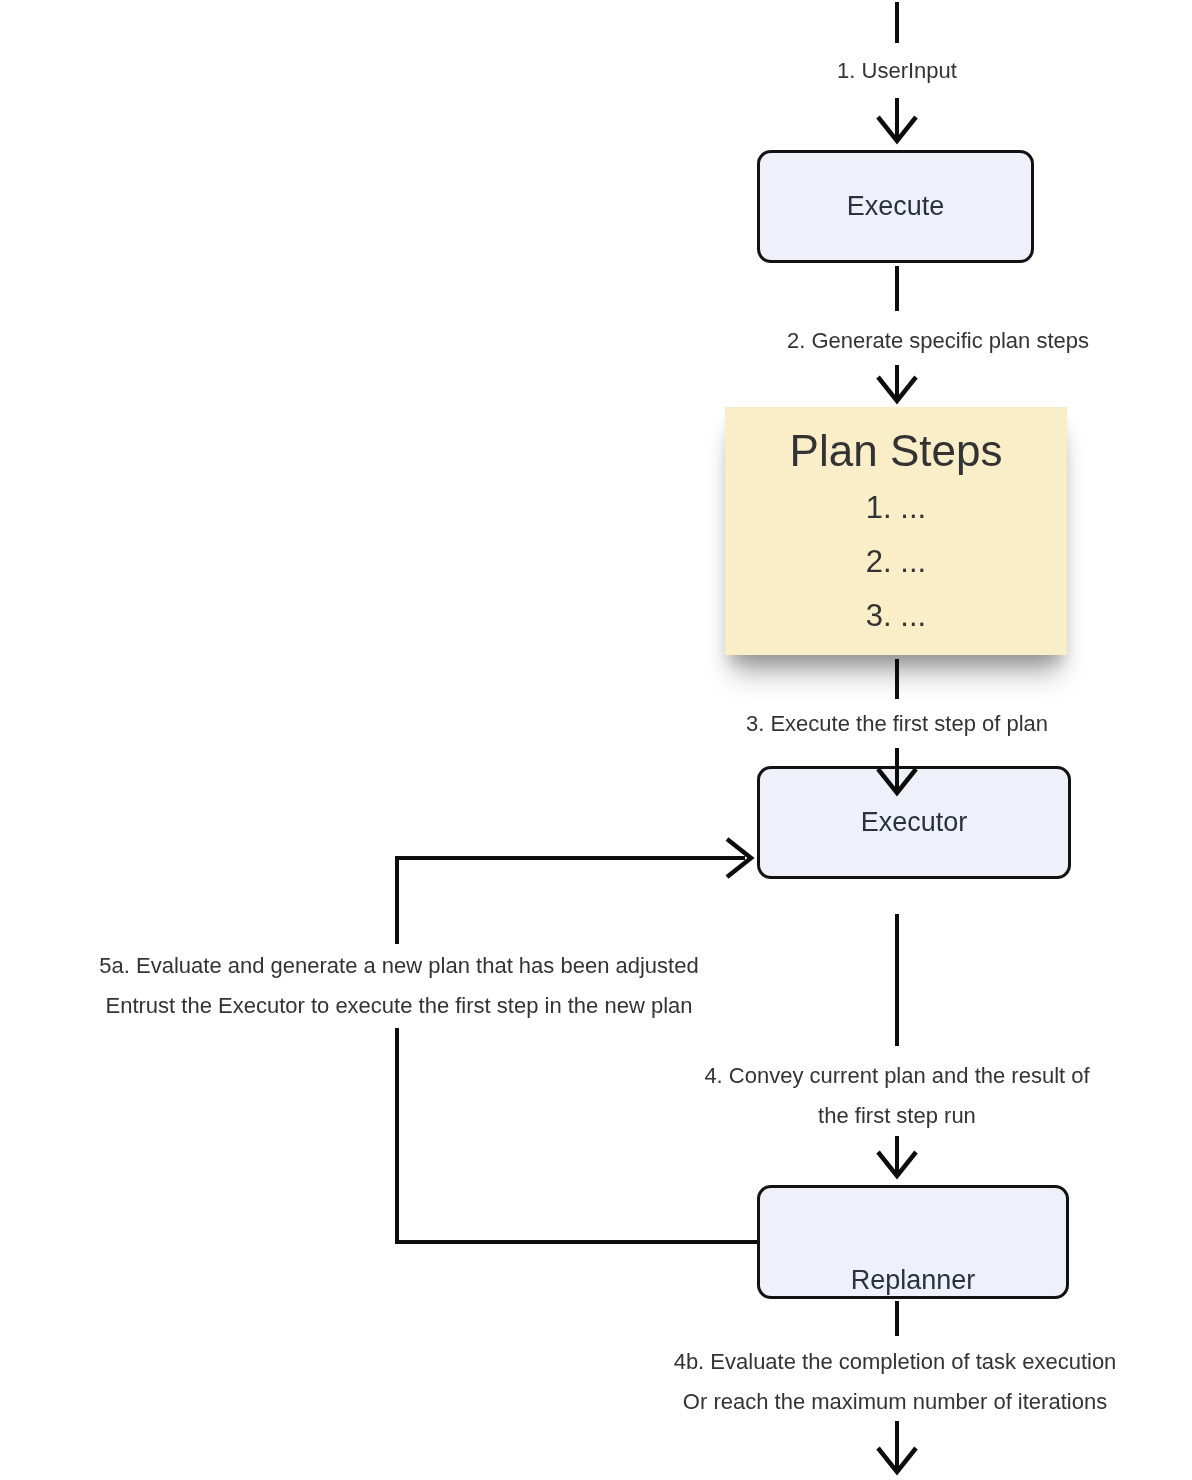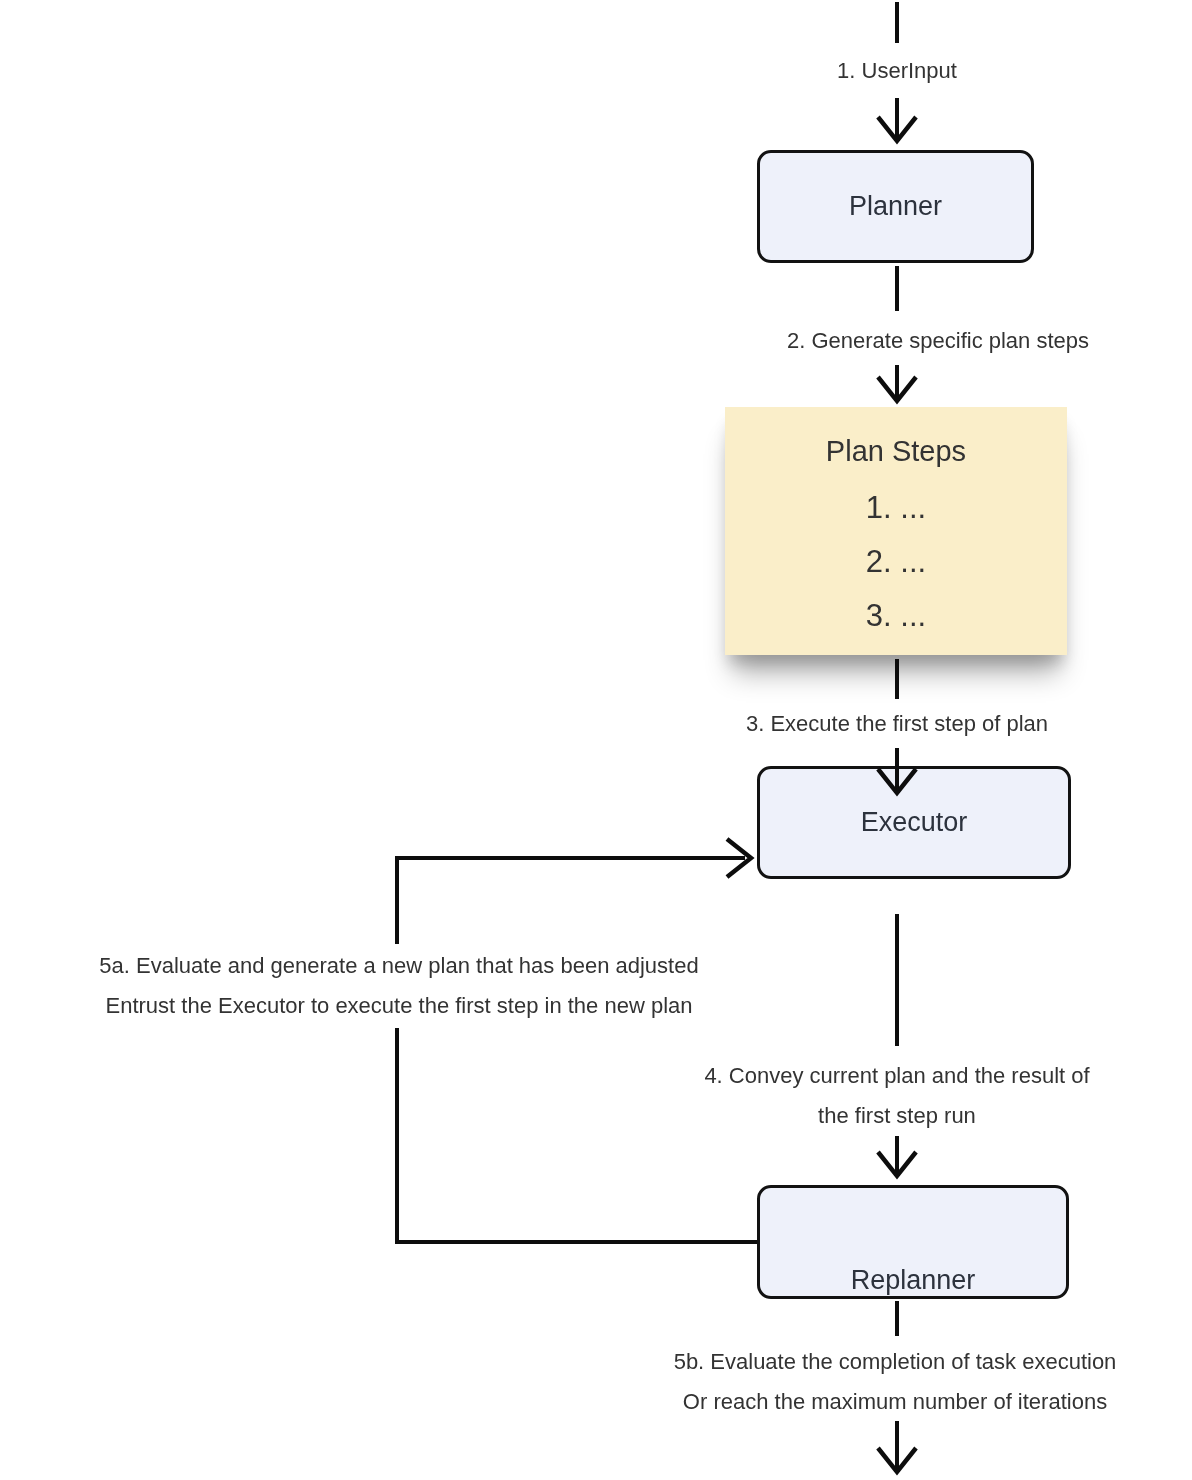--- a/index.html
+++ b/index.html
@@ -42,21 +42,21 @@
     position: absolute;
     z-index: 0;
     background: #faeec9;
     box-shadow: 0 26px 26px -8px rgba(0,0,0,0.30), 0 12px 14px -4px rgba(0,0,0,0.18);
     text-align: center;
     color: #333333;
     box-sizing: border-box;
     padding-top: 22px;
   }
   .plan-box .plan-title {
-    font-size: 29px;
+    font-size: 44px;
     line-height: 44px;
   }
   .plan-box .plan-item {
     font-size: 31px;
     line-height: 54px;
   }
   .plan-box .plan-items { margin-top: 8px; }
   .lbl {
     position: absolute;
     z-index: 2;
@@ -113,21 +113,21 @@
     </g>
     <g>
       <path d="M757 1242 H397 V858 H745"></path>
       <polyline class="head" points="727,839 751,858 727,877"></polyline>
     </g>
   </svg>
 
   <div class="lbl" style="left:897px; top:55px;">1. UserInput</div>
 
   <div class="node" style="left:757px; top:150px; width:277px; height:113px;">
-    <span>Planner</span>
+    <span>Execute</span>
   </div>
 
   <div class="lbl" style="left:938px; top:325px;">2. Generate specific plan steps</div>
 
   <div class="plan-box" style="left:725px; top:407px; width:342px; height:248px;">
     <div class="plan-title">Plan Steps</div>
     <div class="plan-items">
       <div class="plan-item">1. ...</div>
       <div class="plan-item">2. ...</div>
       <div class="plan-item">3. ...</div>
@@ -148,17 +148,17 @@
   <div class="lbl two-line" style="left:897px; top:1056px;">
     <div>4. Convey current plan and the result of</div>
     <div>the first step run</div>
   </div>
 
   <div class="node" style="left:757px; top:1185px; width:312px; height:114px;align-items:flex-end;">
     <span>Replanner</span>
   </div>
 
   <div class="lbl two-line" style="left:895px; top:1342px;">
-    <div>5b. Evaluate the completion of task execution</div>
+    <div>4b. Evaluate the completion of task execution</div>
     <div>Or reach the maximum number of iterations</div>
   </div>
 
 </div>
 
 </body></html>

